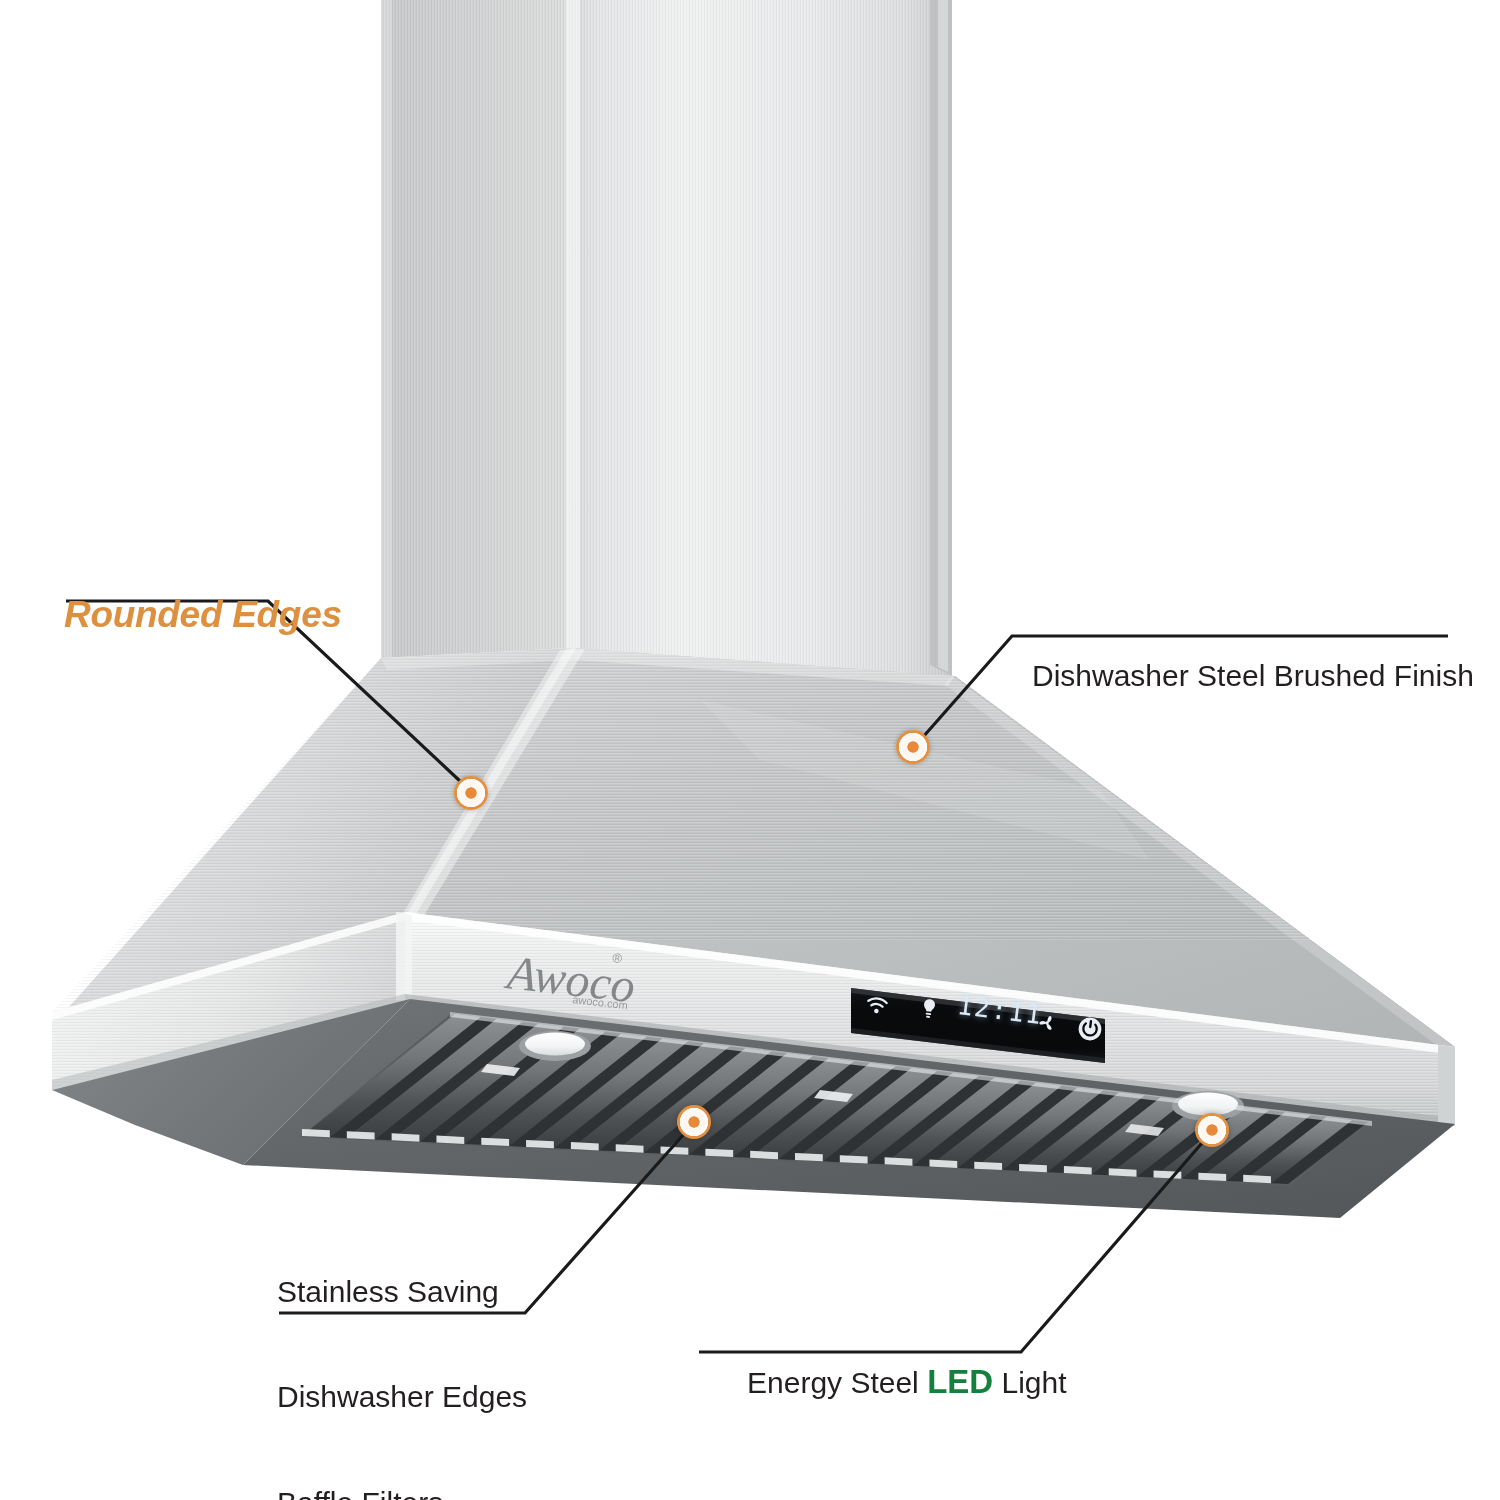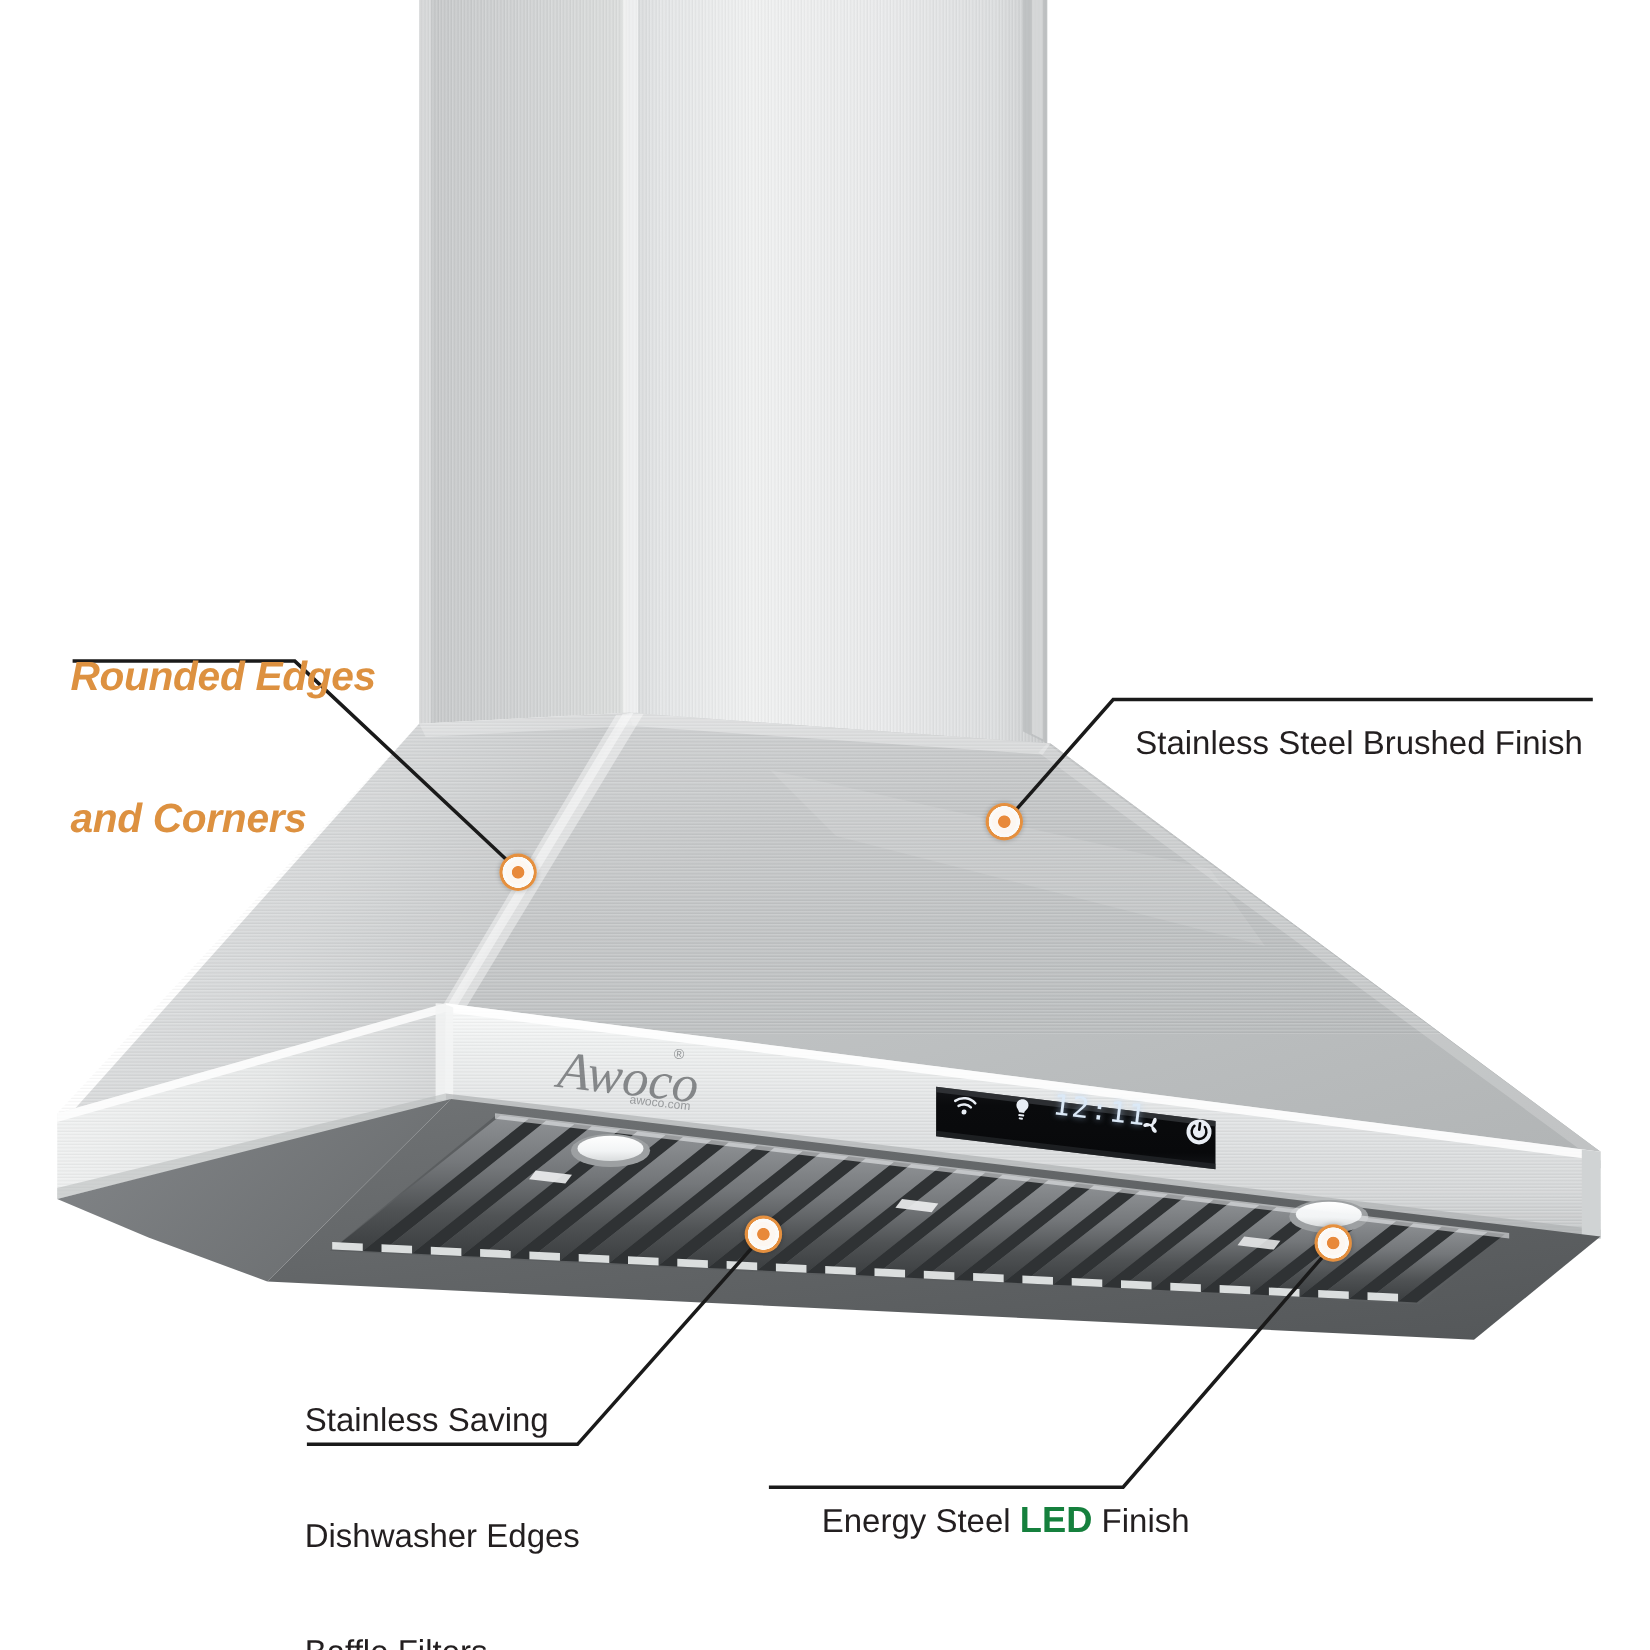--- a/index.html
+++ b/index.html
@@ -320,36 +320,35 @@
     <path d="M 699,1352 L 1021,1352 L 1202,1143" fill="none" stroke="#1a1a1a" stroke-width="3.2"></path>
   </svg>
 
   <div class="marker" id="mk-rounded" style="left: 471px; top: 793px;"></div>
   <div class="marker" id="mk-finish" style="left: 913px; top: 747px;"></div>
   <div class="marker" id="mk-baffle" style="left: 694px; top: 1122px;"></div>
   <div class="marker" id="mk-led" style="left: 1212px; top: 1130px;"></div>
 
   <div class="callout orange" id="cal-rounded">
     <div>Rounded Edges</div>
-    <div>and Corners</div>
   </div>
 
   <div class="callout" id="cal-finish">
-    <div>Stainless Steel Brushed Finish</div>
+    <div>Dishwasher Steel Brushed Finish</div>
   </div>
 
   <div class="callout" id="cal-baffle">
     <div>Stainless Saving</div>
     <div>Dishwasher Edges</div>
     <div>Baffle Filters</div>
   </div>
 
   <div class="callout" id="cal-led">
     <div>
-      <span>Energy Steel </span><span class="led-word">LED</span><span> Finish</span>
+      <span>Energy Steel </span><span class="led-word">LED</span><span> Light</span>
     </div>
     
   </div>
 
   <div style="position:absolute;left:851px;top:988px;width:256px;height:48px;">
 
     <div style="position:absolute;left:13px;top:5px;width:26px;height:26px;transform:rotate(7deg);">
       <svg viewBox="0 0 24 24" width="26" height="26">
         <path d="M3.5 8.2a13 13 0 0 1 17 0" fill="none" stroke="#e9eef5" stroke-width="2.1" stroke-linecap="round"></path>
         <path d="M6.8 12a8.4 8.4 0 0 1 10.4 0" fill="none" stroke="#e9eef5" stroke-width="2.1" stroke-linecap="round"></path>

